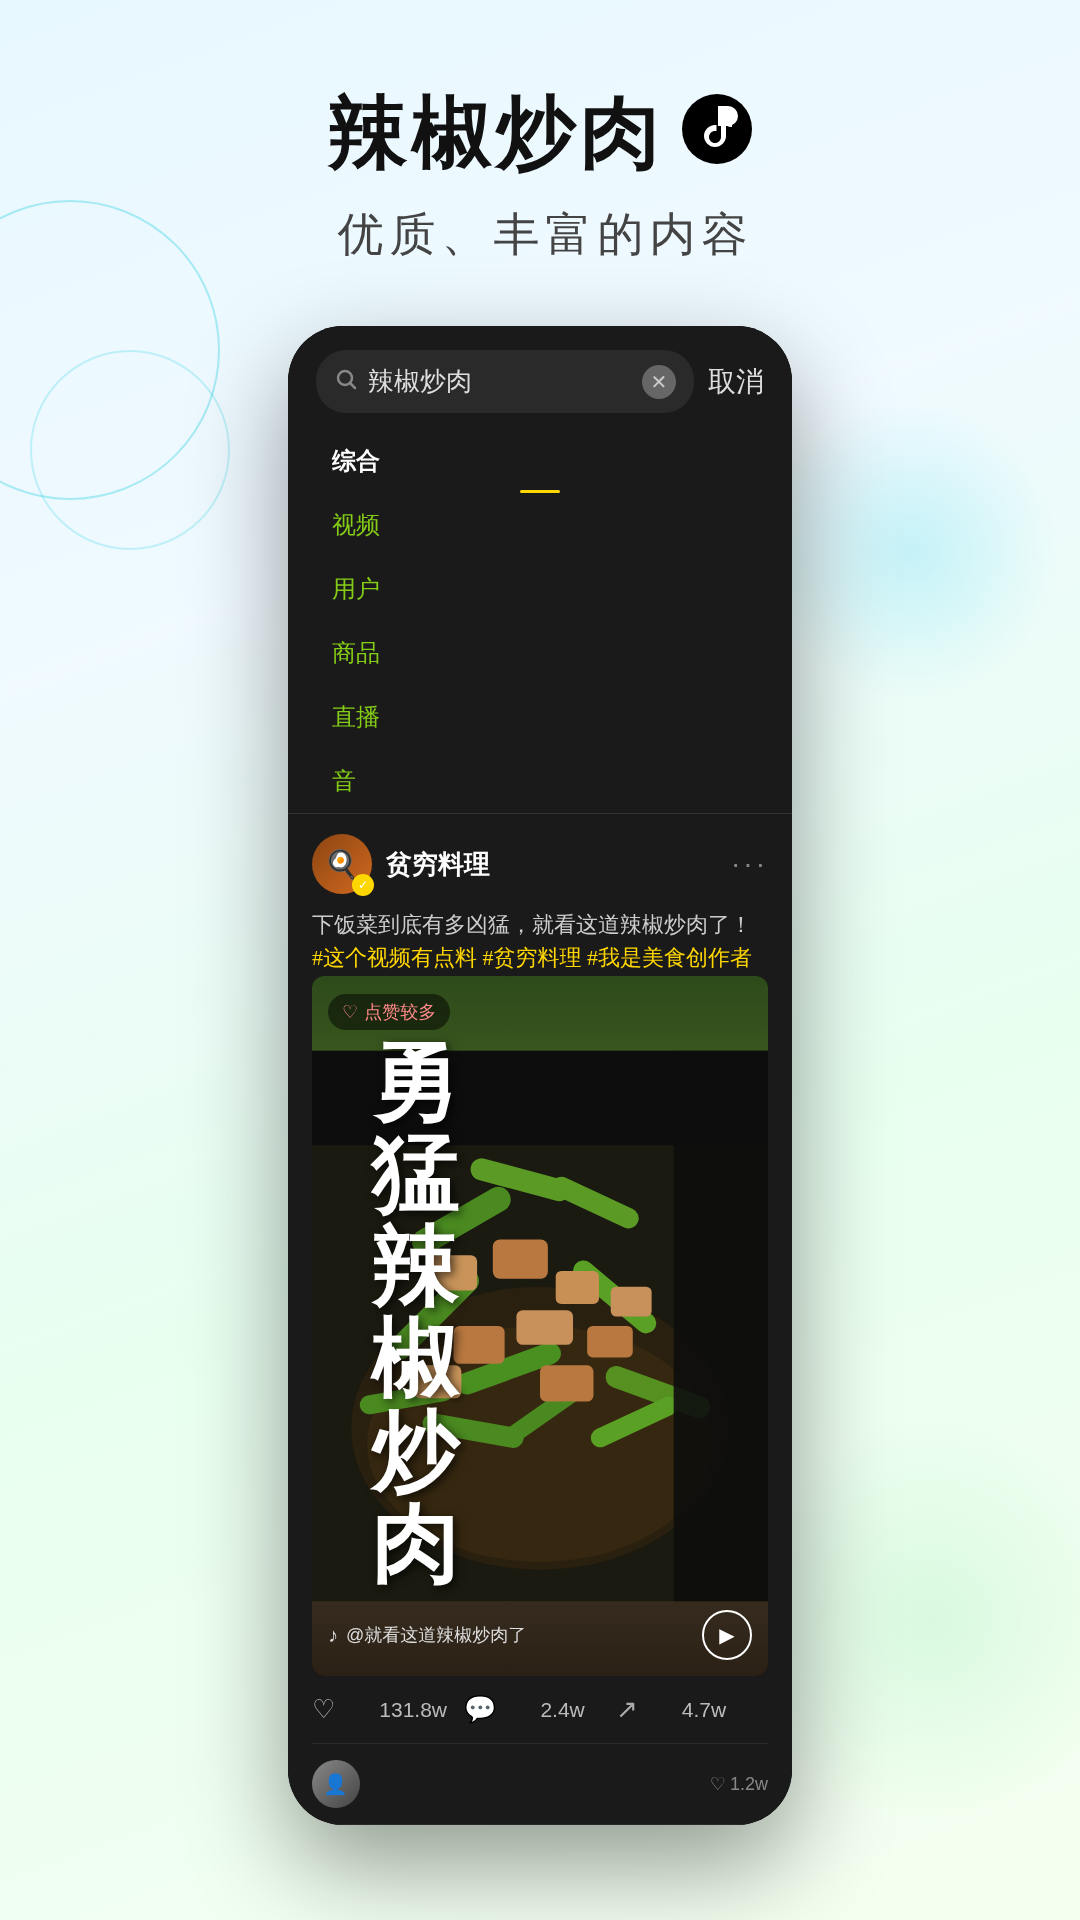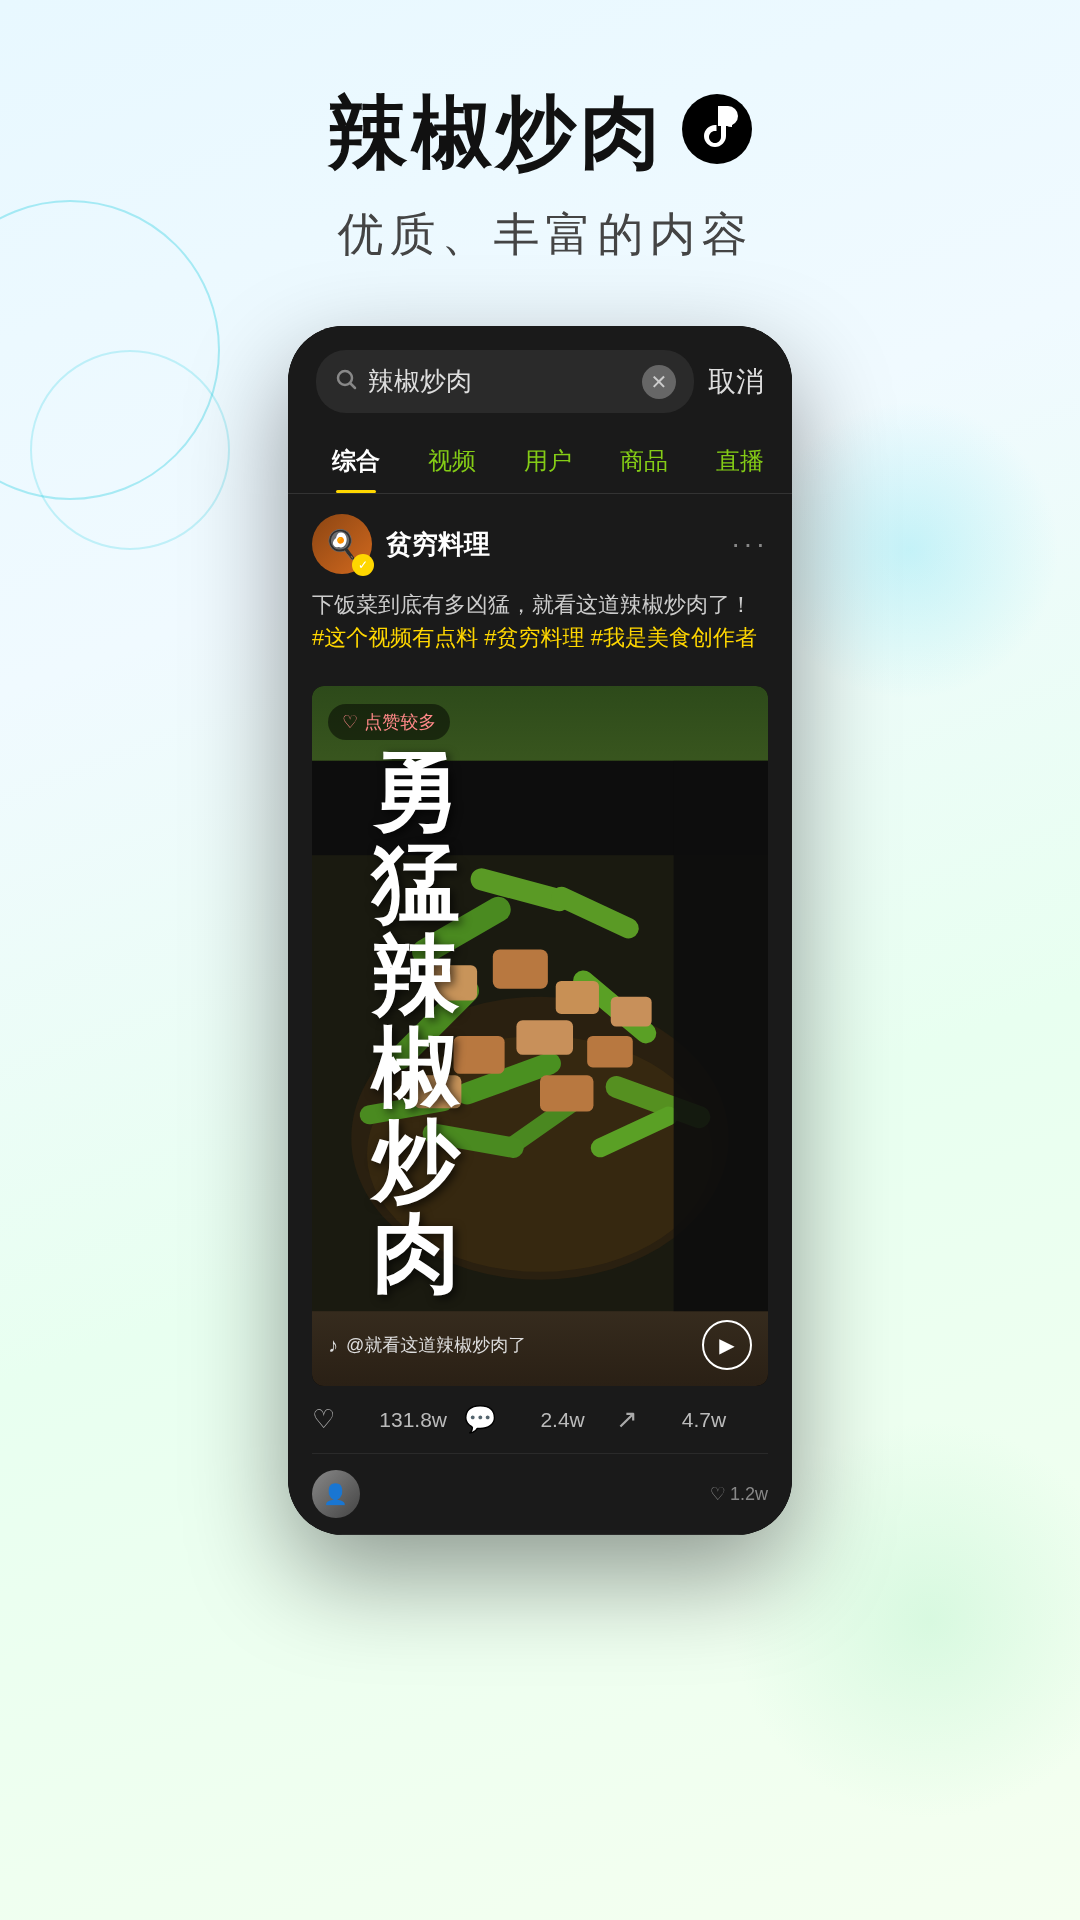--- a/index.html
+++ b/index.html
@@ -158,20 +158,21 @@
       white-space: nowrap;
       cursor: pointer;
     }
 
     
     .tabs-row {
       display: flex;
       padding: 0 20px;
       border-bottom: 1px solid #333;
       background: #1a1a1a;
+      flex-direction: column;
     }
     .tab-item {
       padding: 16px 24px;
       font-size: 24px;
       color: #84cc16;
       position: relative;
       cursor: pointer;
       white-space: nowrap;
     }
     .tab-item.active {
@@ -230,21 +231,22 @@
     }
     .more-btn {
       color: #888;
       font-size: 28px;
       letter-spacing: 3px;
     }
     .post-description {
       font-size: 22px;
       color: #ccc;
       line-height: 1.5;
-      margin-bottom: 32px;
+      margin-bottom: 2px;
+      font-family: Liberation Serif, serif;
     }
     .post-description .hashtag {
       color: #FFD700;
     }
 
     
     .video-thumb {
       width: 100%;
       background: #000;
       position: relative;

